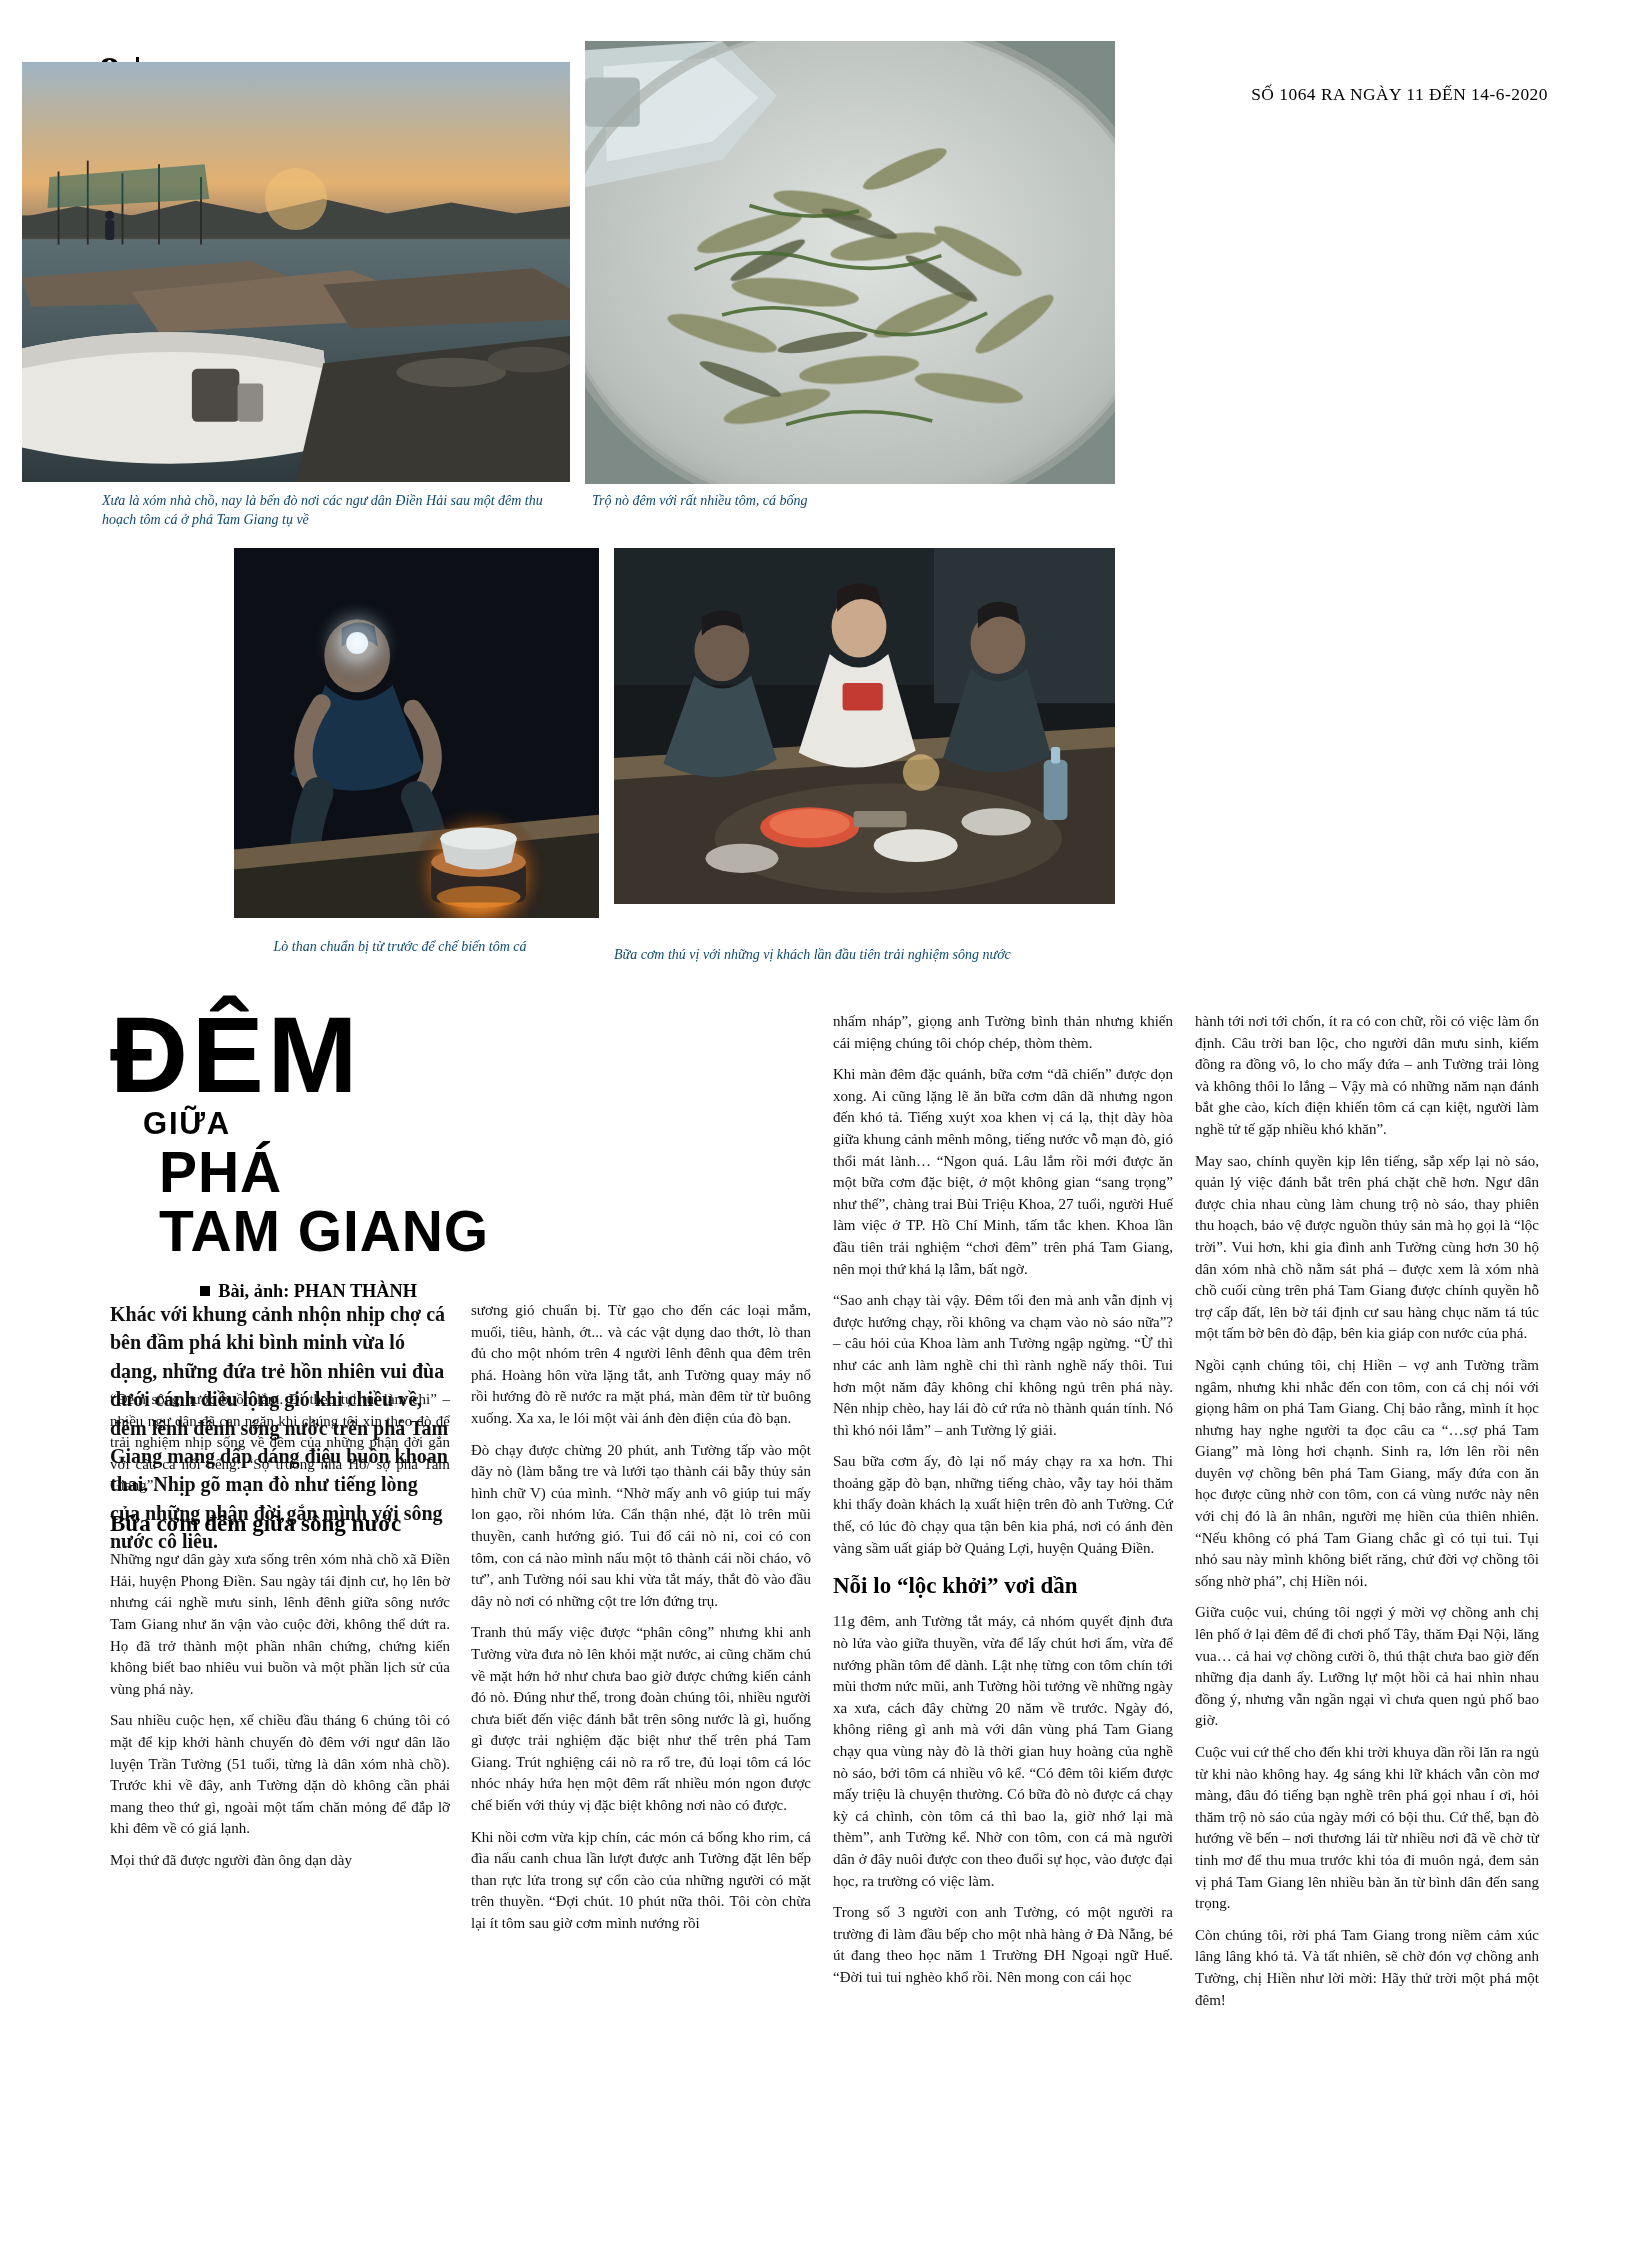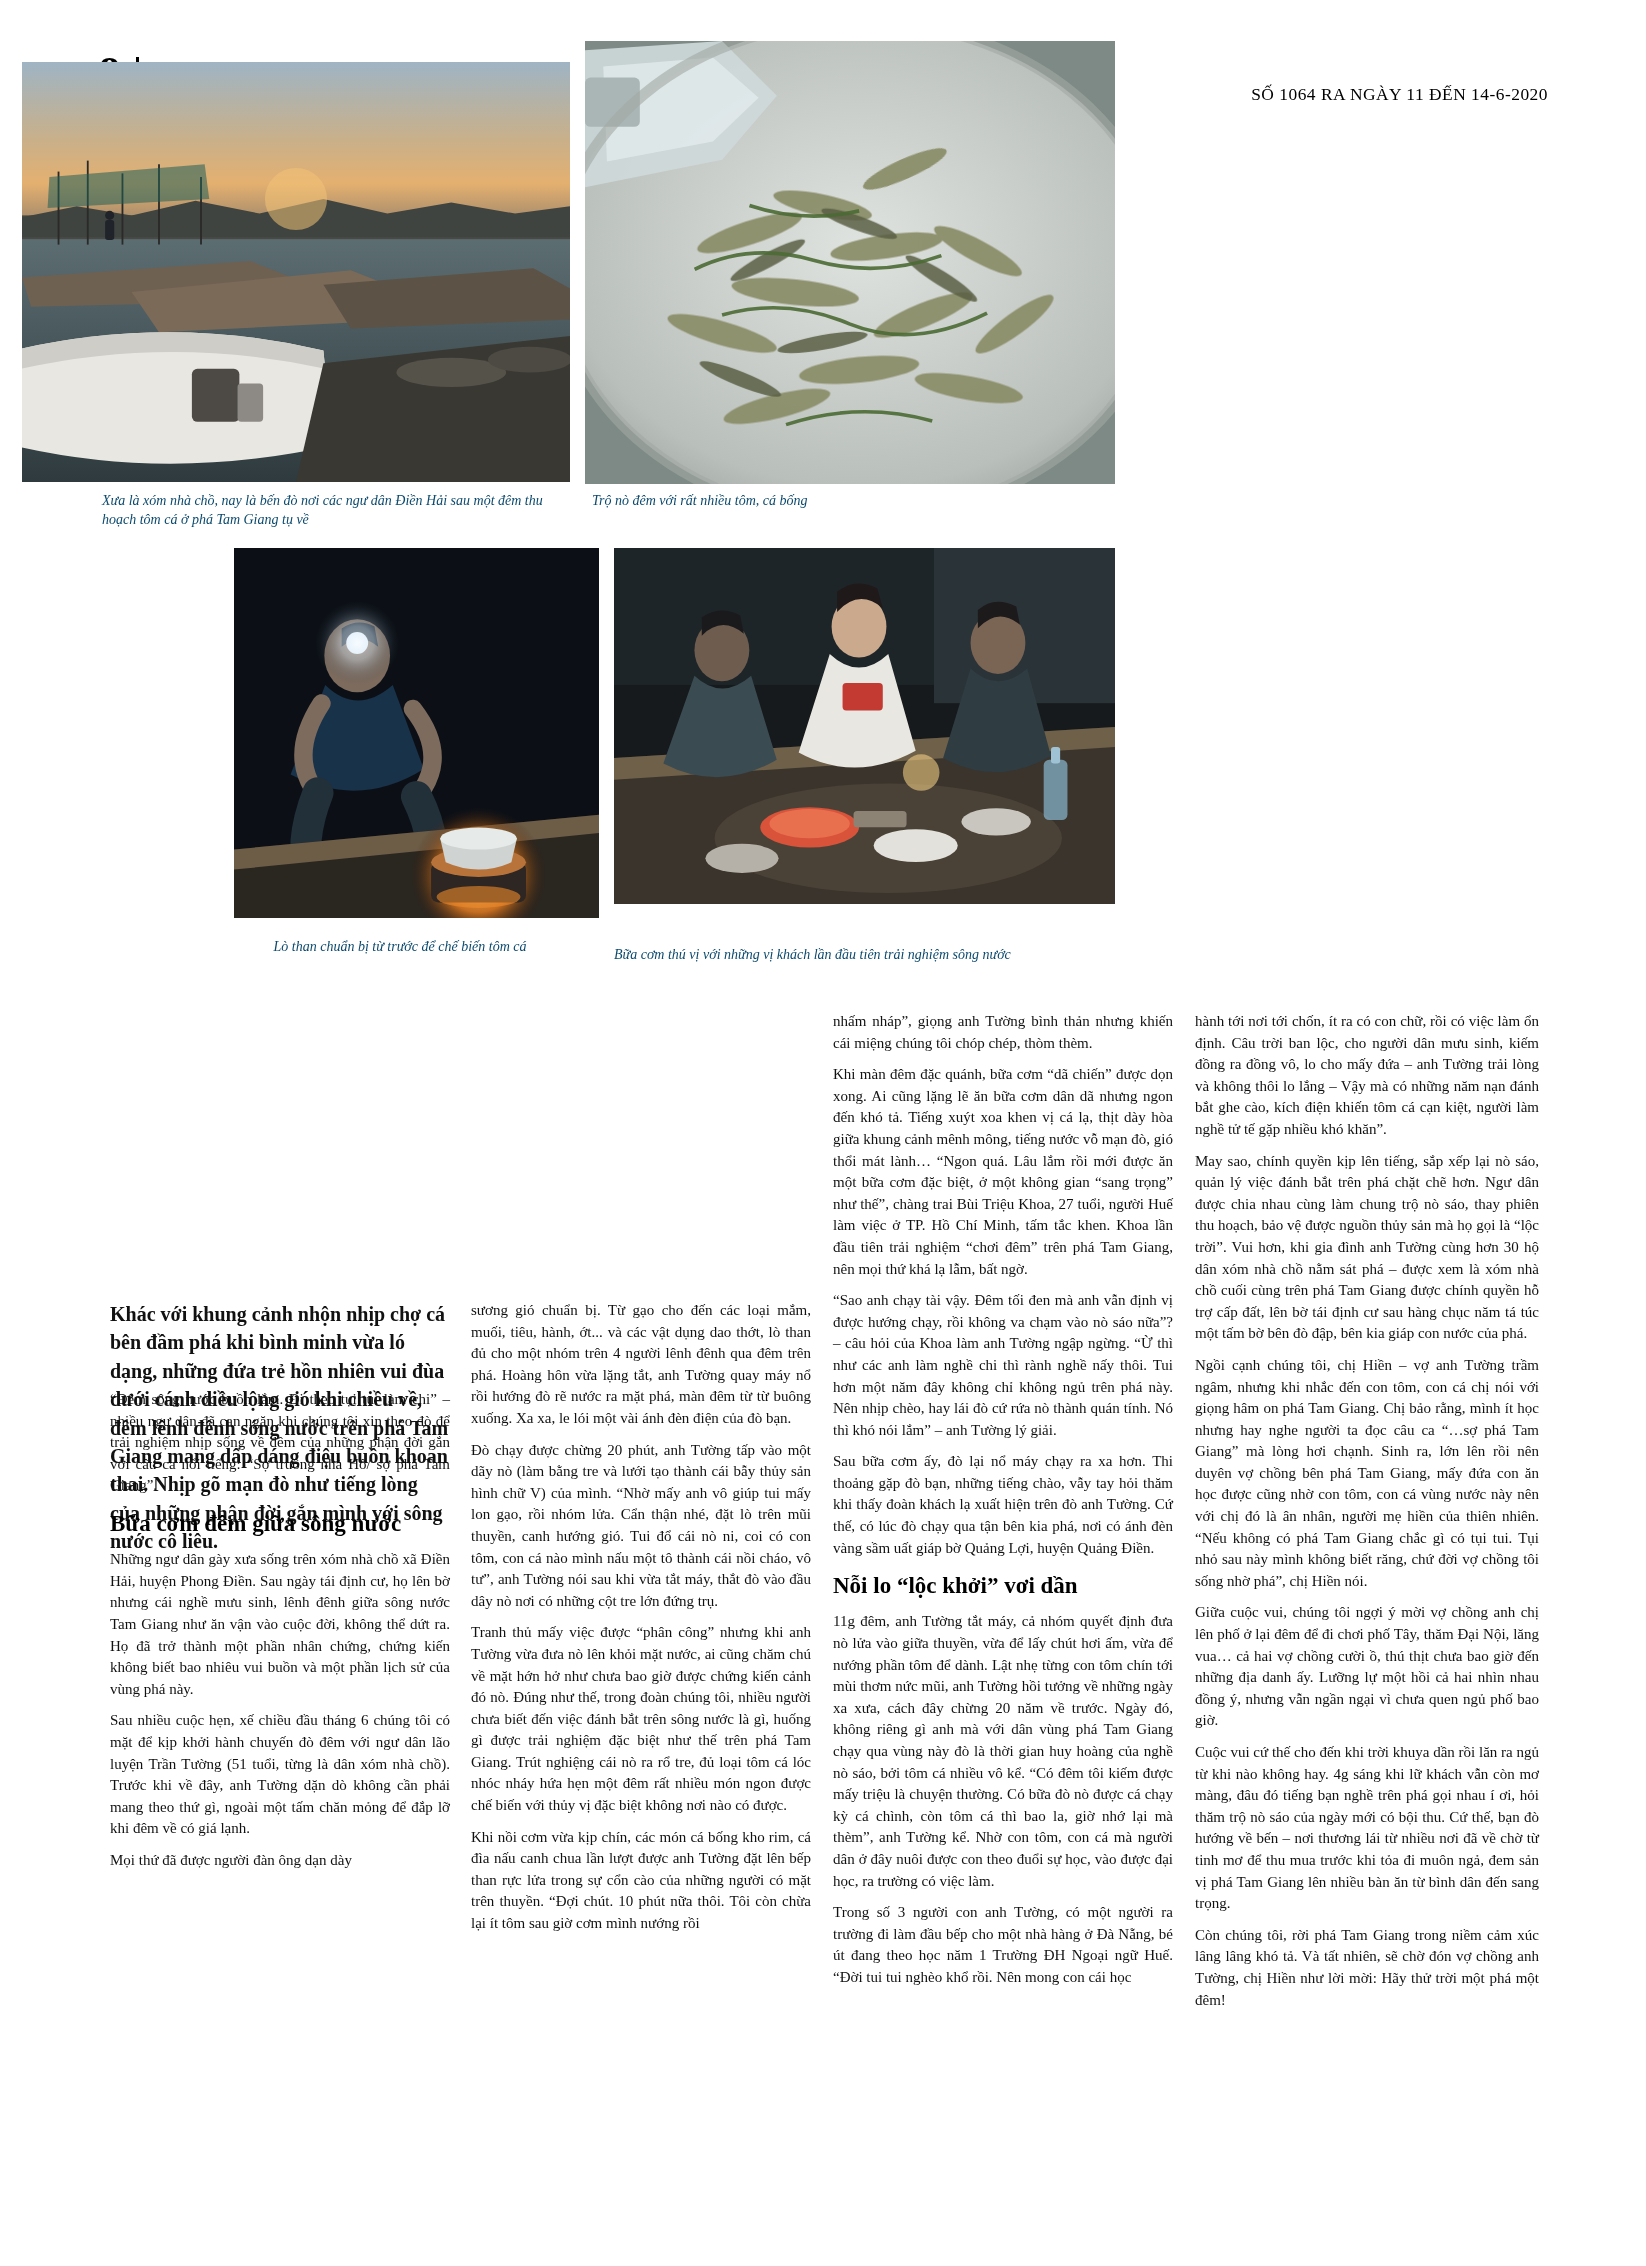--- a/index.html
+++ b/index.html
@@ -382,20 +382,30 @@
       <rect x="262" y="288" width="58" height="18" rx="4" fill="#8c8375"></rect>
 
       <circle cx="336" cy="246" r="20" fill="#ffd98a" opacity="0.55"></circle>
 
       <rect x="470" y="232" width="26" height="66" rx="6" fill="#7fa9bf" opacity="0.8"></rect>
       <rect x="478" y="218" width="10" height="18" rx="3" fill="#9fc3d4"></rect>
     </svg>
   </div>
   <div class="caption" id="cap-meal">Bữa cơm thú vị với những vị khách lần đầu tiên trải nghiệm sông nước</div>
 
+  <div class="title-block">
+    <div class="title-dem">ĐÊM</div>
+    <div class="title-giua">GIỮA</div>
+    <div class="title-pha">PHÁ</div>
+    <div class="title-tamgiang">TAM GIANG</div>
+    <div class="byline">
+      <span class="sq"></span>
+      <span>Bài, ảnh: PHAN THÀNH</span>
+    </div>
+  </div>
 
   <div class="col lead" id="col1-lead">
     <p>Khác với khung cảnh nhộn nhịp chợ cá bên đầm phá khi bình minh vừa ló dạng, những đứa trẻ hồn nhiên vui đùa dưới cánh diều lộng gió khi chiều về, đêm lênh đênh sóng nước trên phá Tam Giang mang dấp dáng điệu buồn khoan thai. Nhịp gõ mạn đò như tiếng lòng của những phận đời gắn mình với sông nước cô liêu.</p>
   </div>
 
   <div class="col" id="col1">
     <p>“Đêm sông nước buồn lắm. Đi theo tụi tui làm chi” – nhiều ngư dân đã can ngăn khi chúng tôi xin theo đò để trải nghiệm nhịp sống về đêm của những phận đời gắn với câu ca nổi tiếng: “Sợ truông nhà Hồ/ sợ phá Tam Giang”.</p>
     <div class="subhead">Bữa cơm đêm giữa sông nước</div>
     <p>Những ngư dân gày xưa sống trên xóm nhà chồ xã Điền Hải, huyện Phong Điền. Sau ngày tái định cư, họ lên bờ nhưng cái nghề mưu sinh, lênh đênh giữa sông nước Tam Giang như ăn vận vào cuộc đời, không thể dứt ra. Họ đã trở thành một phần nhân chứng, chứng kiến không biết bao nhiêu vui buồn và một phần lịch sử của vùng phá này.</p>
     <p>Sau nhiều cuộc hẹn, xế chiều đầu tháng 6 chúng tôi có mặt để kịp khởi hành chuyến đò đêm với ngư dân lão luyện Trần Tường (51 tuổi, từng là dân xóm nhà chồ). Trước khi về đây, anh Tường dặn dò không cần phải mang theo thứ gì, ngoài một tấm chăn mỏng để đắp lỡ khi đêm về có giá lạnh.</p>
@@ -416,19 +426,19 @@
     <p>Sau bữa cơm ấy, đò lại nổ máy chạy ra xa hơn. Thi thoảng gặp đò bạn, những tiếng chào, vẫy tay hỏi thăm khi thấy đoàn khách lạ xuất hiện trên đò anh Tường. Cứ thế, có lúc đò chạy qua tận bên kia phá, nơi có ánh đèn vàng sầm uất giáp bờ Quảng Lợi, huyện Quảng Điền.</p>
     <div class="subhead">Nỗi lo “lộc khởi” vơi dần</div>
     <p>11g đêm, anh Tường tắt máy, cả nhóm quyết định đưa nò lửa vào giữa thuyền, vừa để lấy chút hơi ấm, vừa để nướng phần tôm để dành. Lật nhẹ từng con tôm chín tới mùi thơm nức mũi, anh Tường hồi tưởng về những ngày xa xưa, cách đây chừng 20 năm về trước. Ngày đó, không riêng gì anh mà với dân vùng phá Tam Giang chạy qua vùng này đò là thời gian huy hoàng của nghề nò sáo, bởi tôm cá nhiều vô kể. “Có đêm tôi kiếm được mấy triệu là chuyện thường. Có bữa đò nò được cá chạy kỳ cá chình, còn tôm cá thì bao la, giờ nhớ lại mà thèm”, anh Tường kể. Nhờ con tôm, con cá mà người dân ở đây nuôi được con theo đuổi sự học, vào được đại học, ra trường có việc làm.</p>
     <p>Trong số 3 người con anh Tường, có một người ra trường đi làm đầu bếp cho một nhà hàng ở Đà Nẵng, bé út đang theo học năm 1 Trường ĐH Ngoại ngữ Huế. “Đời tui tui nghèo khổ rồi. Nên mong con cái học</p>
   </div>
 
   <div class="col" id="col4">
     <p>hành tới nơi tới chốn, ít ra có con chữ, rồi có việc làm ổn định. Câu trời ban lộc, cho người dân mưu sinh, kiếm đồng ra đồng vô, lo cho mấy đứa – anh Tường trải lòng và không thôi lo lắng – Vậy mà có những năm nạn đánh bắt ghe cào, kích điện khiến tôm cá cạn kiệt, người làm nghề tử tế gặp nhiều khó khăn”.</p>
     <p>May sao, chính quyền kịp lên tiếng, sắp xếp lại nò sáo, quản lý việc đánh bắt trên phá chặt chẽ hơn. Ngư dân được chia nhau cùng làm chung trộ nò sáo, thay phiên thu hoạch, bảo vệ được nguồn thủy sản mà họ gọi là “lộc trời”. Vui hơn, khi gia đình anh Tường cùng hơn 30 hộ dân xóm nhà chồ nằm sát phá – được xem là xóm nhà chồ cuối cùng trên phá Tam Giang được chính quyền hỗ trợ cấp đất, lên bờ tái định cư sau hàng chục năm tá túc một tấm bờ bên đò đập, bên kia giáp con nước của phá.</p>
     <p>Ngồi cạnh chúng tôi, chị Hiền – vợ anh Tường trầm ngâm, nhưng khi nhắc đến con tôm, con cá chị nói với giọng hâm on phá Tam Giang. Chị bảo rằng, mình ít học nhưng hay nghe người ta đọc câu ca “…sợ phá Tam Giang” mà lòng hơi chạnh. Sinh ra, lớn lên rồi nên duyên vợ chồng bên phá Tam Giang, mấy đứa con ăn học được cũng nhờ con tôm, con cá vùng nước này nên với chị đó là ân nhân, người mẹ hiền của thiên nhiên. “Nếu không có phá Tam Giang chắc gì có tụi tui. Tụi nhỏ sau này mình không biết răng, chứ đời vợ chồng tôi sống nhờ phá”, chị Hiền nói.</p>
-    <p>Giữa cuộc vui, chúng tôi ngợi ý mời vợ chồng anh chị lên phố ở lại đêm để đi chơi phố Tây, thăm Đại Nội, lăng vua… cả hai vợ chồng cười ồ, thú thịt chưa bao giờ đến những địa danh ấy. Lưỡng lự một hồi cả hai nhìn nhau đồng ý, nhưng vẫn ngần ngại vì chưa quen ngủ phố bao giờ.</p>
+    <p>Giữa cuộc vui, chúng tôi ngợi ý mời vợ chồng anh chị lên phố ở lại đêm để đi chơi phố Tây, thăm Đại Nội, lăng vua… cả hai vợ chồng cười ồ, thú thật chưa bao giờ đến những địa danh ấy. Lưỡng lự một hồi cả hai nhìn nhau đồng ý, nhưng vẫn ngần ngại vì chưa quen ngủ phố bao giờ.</p>
     <p>Cuộc vui cứ thế cho đến khi trời khuya dần rồi lăn ra ngủ từ khi nào không hay. 4g sáng khi lữ khách vẫn còn mơ màng, đâu đó tiếng bạn nghề trên phá gọi nhau í ơi, hỏi thăm trộ nò sáo của ngày mới có bội thu. Cứ thế, bạn đò hướng về bến – nơi thương lái từ nhiều nơi đã về chờ từ tinh mơ để thu mua trước khi tỏa đi muôn ngả, đem sản vị phá Tam Giang lên nhiều bàn ăn từ bình dân đến sang trọng.</p>
     <p>Còn chúng tôi, rời phá Tam Giang trong niềm cảm xúc lâng lâng khó tả. Và tất nhiên, sẽ chờ đón vợ chồng anh Tường, chị Hiền như lời mời: Hãy thử trời một phá một đêm!</p>
   </div>
 
 </div>
 
 
 </body></html>

